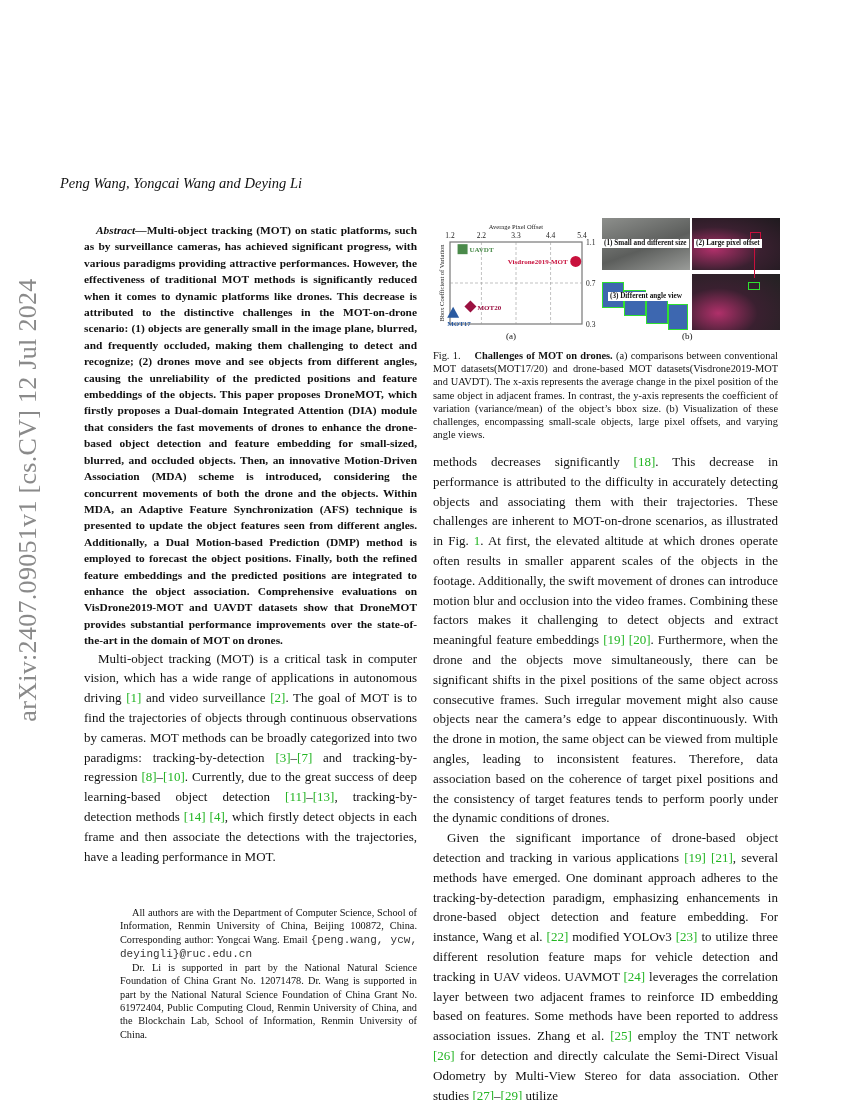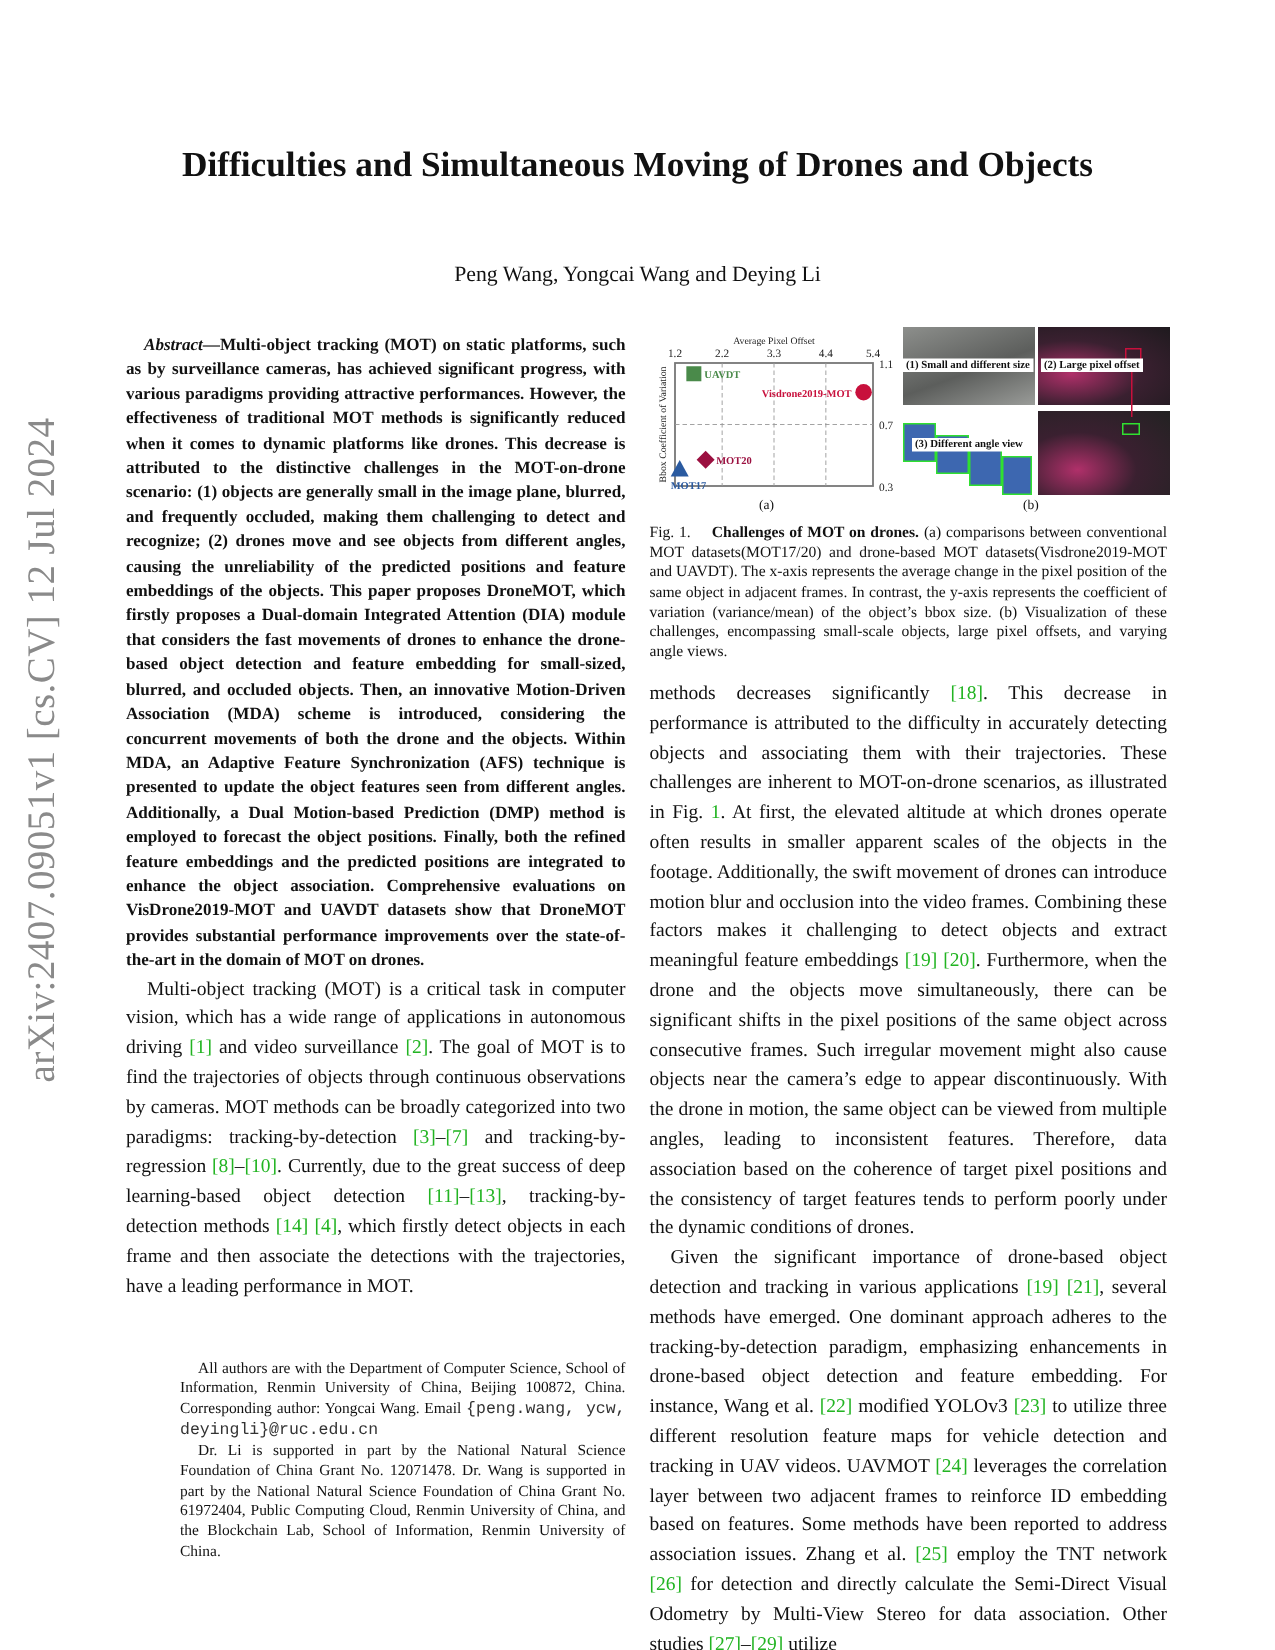--- a/index.html
+++ b/index.html
@@ -4,21 +4,21 @@
 <style>
   html, body { margin: 0; padding: 0; background: #ffffff; }
   body { width: 850px; height: 1100px; position: relative; overflow: hidden;
          font-family: "Liberation Serif", serif; color: #111; }
   .arxiv-stamp { position: absolute; left: 8px; top: 300px; width: 40px; height: 400px; }
   .arxiv-stamp span { position: absolute; left: 50%; top: 50%; white-space: nowrap;
          transform: translate(-50%, -50%) rotate(-90deg); font-size: 26px; color: #8a8a8a;
          font-family: "Liberation Serif", serif; letter-spacing: 0.3px; }
   .title { position: absolute; left: 60px; top: 96px; width: 730px; text-align: center;
            font-size: 23.5px; font-weight: bold; line-height: 29px; }
-  .authors { position: absolute; left: 60px; top: 175px; width: 730px; text-align: center; font-size: 14.5px; }
+  .authors { position: absolute; left: 60px; top: 175px; width: 730px; font-size: 14.5px; font-style: italic; }
   .col { position: absolute; font-size: 13px; line-height: 19.8px; text-align: justify; }
   .left { left: 84px; top: 222px; width: 333px; }
   .right { left: 433px; top: 452px; width: 345px; }
   .abstract { font-weight: bold; font-size: 11.4px; line-height: 16.4px; text-align: justify; hyphens: auto; }
   .abstract .label { font-style: italic; font-weight: bold; }
   .section-head { text-align: center; font-size: 13px; margin: 34px 0 10px 0; letter-spacing: 0.5px; }
   p { margin: 0; text-indent: 14px; }
   .cite { color: #22b422; }
   .footnotes { position: absolute; left: 84px; top: 906px; width: 333px; font-size: 10.3px; line-height: 13.3px; text-align: justify; }
   .footnotes p { text-indent: 12px; margin-left: 36px; }
@@ -32,21 +32,20 @@
                  font-family: "Liberation Serif", serif; white-space: nowrap; line-height: 9px; margin-top: 21px; }
 </style>
 </head>
 <body>
 
 <div class="arxiv-stamp">
   <span>arXiv:2407.09051v1  [cs.CV]  12 Jul 2024</span>
 </div>
 
 <div class="title">
-  <div>Difficulties and Simultaneous Moving of Drones and Objects</div>
 </div>
 <div class="authors">Peng Wang, Yongcai Wang and Deying Li</div>
 
 <div class="col left">
   <div class="abstract">
     <span class="label" style="margin-left:12px"><span>Abstract</span><span>—</span></span><span>Multi-object tracking (MOT) on static platforms, such as by surveillance cameras, has achieved significant progress, with various paradigms providing attractive performances. However, the effectiveness of traditional MOT methods is significantly reduced when it comes to dynamic platforms like drones. This decrease is attributed to the distinctive challenges in the MOT-on-drone scenario: (1) objects are generally small in the image plane, blurred, and frequently occluded, making them challenging to detect and recognize; (2) drones move and see objects from different angles, causing the unreliability of the predicted positions and feature embeddings of the objects. This paper proposes DroneMOT, which firstly proposes a Dual-domain Integrated Attention (DIA) module that considers the fast movements of drones to enhance the drone-based object detection and feature embedding for small-sized, blurred, and occluded objects. Then, an innovative Motion-Driven Association (MDA) scheme is introduced, considering the concurrent movements of both the drone and the objects. Within MDA, an Adaptive Feature Synchronization (AFS) technique is presented to update the object features seen from different angles. Additionally, a Dual Motion-based Prediction (DMP) method is employed to forecast the object positions. Finally, both the refined feature embeddings and the predicted positions are integrated to enhance the object association. Comprehensive evaluations on VisDrone2019-MOT and UAVDT datasets show that DroneMOT provides substantial performance improvements over the state-of-the-art in the domain of MOT on drones.</span>
   </div>
   <p class="rich"><span>Multi-object tracking (MOT) is a critical task in computer vision, which has a wide range of applications in autonomous driving </span><span class="cite">[1]</span><span> and video surveillance </span><span class="cite">[2]</span><span>. The goal of MOT is to find the trajectories of objects through continuous observations by cameras. MOT methods can be broadly categorized into two paradigms: tracking-by-detection </span><span class="cite">[3]</span><span>–</span><span class="cite">[7]</span><span> and tracking-by-regression </span><span class="cite">[8]</span><span>–</span><span class="cite">[10]</span><span>. Currently, due to the great success of deep learning-based object detection </span><span class="cite">[11]</span><span>–</span><span class="cite">[13]</span><span>, tracking-by-detection methods </span><span class="cite">[14]</span><span> </span><span class="cite">[4]</span><span>, which firstly detect objects in each frame and then associate the detections with the trajectories, have a leading performance in MOT.</span></p>
 </div>
 

